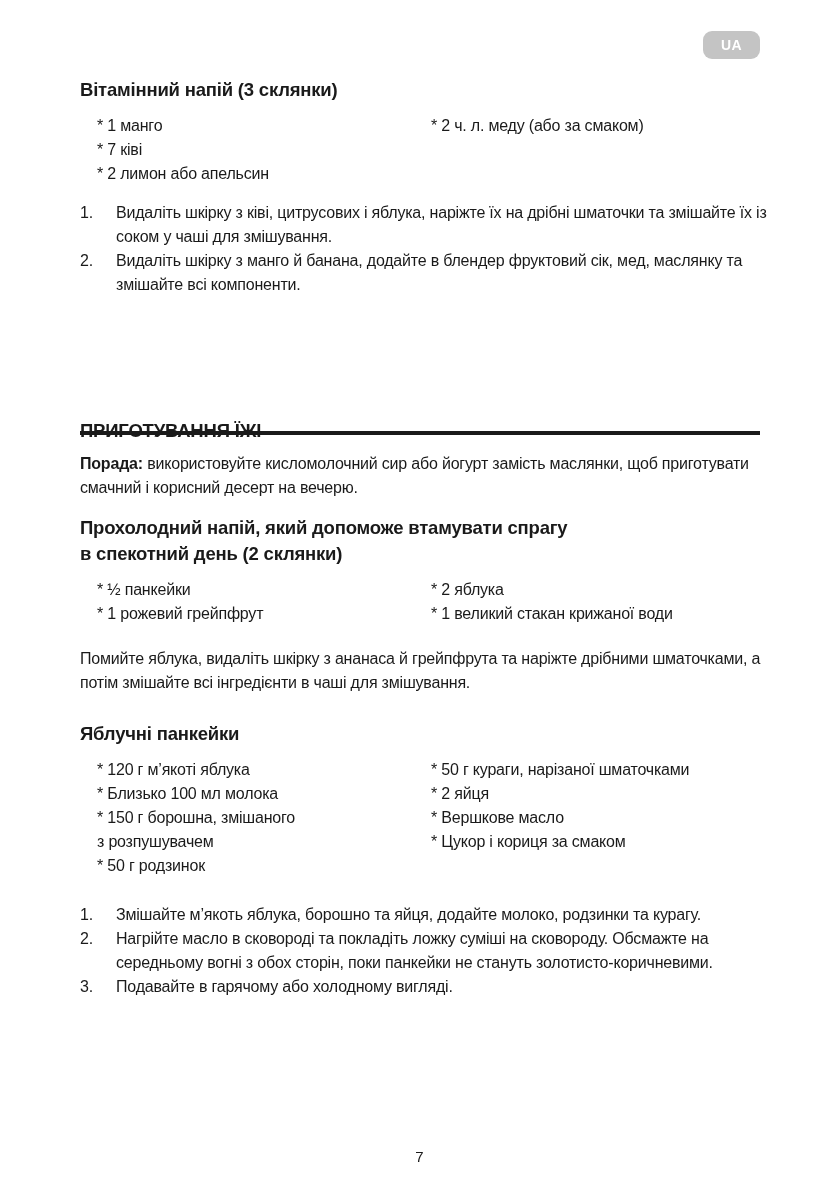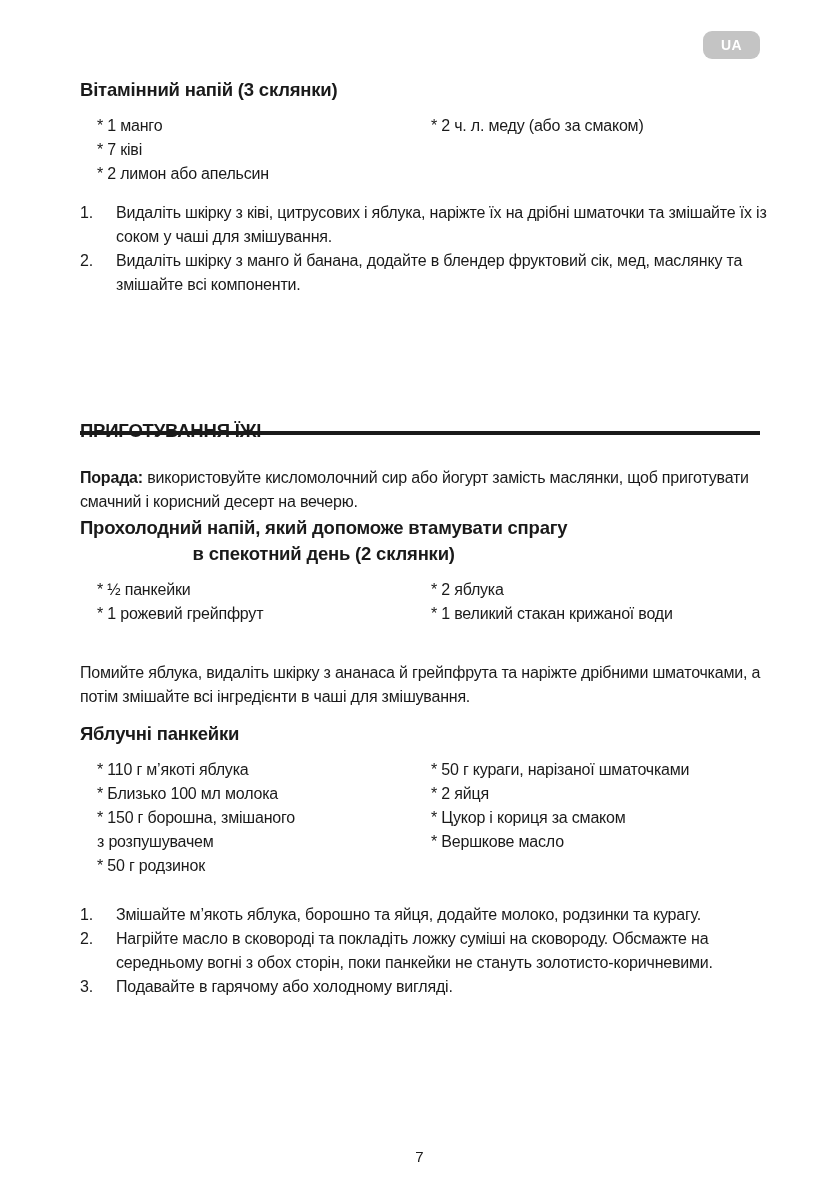--- a/index.html
+++ b/index.html
@@ -8,37 +8,37 @@
     font-family: "Liberation Sans", sans-serif; color: #1a1a1a;
   }
   .badge {
     position: absolute; left: 703px; top: 31px; width: 57px; height: 28px;
     background: #c4c4c4; color: #ffffff; border-radius: 9px;
     font-weight: bold; font-size: 14px; line-height: 28px; text-align: center;
     letter-spacing: 0.5px;
   }
   .h2 {
     position: absolute; left: 80px; font-weight: bold; font-size: 18.5px;
-    line-height: 26px; color: #1a1a1a; letter-spacing: -0.2px; text-align: center;
+    line-height: 26px; color: #1a1a1a; letter-spacing: -0.2px;
   }
   .cols { position: absolute; left: 80px; width: 680px; font-size: 16px; line-height: 24px; letter-spacing: -0.2px; }
   .col { position: absolute; top: 0; }
   .col.left { left: 17px; }
   .col.right { left: 351px; }
   .col div { white-space: nowrap; }
   .steps { position: absolute; left: 80px; width: 690px; font-size: 16px; line-height: 24px; letter-spacing: -0.2px; }
   .step { display: flex; }
   .step .num { width: 36px; flex: none; }
   .step .txt { flex: 1; }
   .section-title {
     position: absolute; left: 80px; top: 398px; font-weight: bold; font-size: 18.5px;
     line-height: 26px; letter-spacing: -0.2px; margin-top: 20px;
   }
   .rule { position: absolute; left: 80px; top: 431px; width: 680px; height: 4px; background: #1a1a1a; }
-  .para { position: absolute; left: 80px; width: 690px; font-size: 16px; line-height: 24px; letter-spacing: -0.2px; margin-top: 14px; }
+  .para { position: absolute; left: 80px; width: 690px; font-size: 16px; line-height: 24px; letter-spacing: -0.2px; }
   .para b { font-weight: bold; }
   .pagenum { position: absolute; left: 0; width: 839px; top: 1148px; text-align: center; font-size: 15px; }
 </style>
 </head>
 <body>
 
 <div class="badge">UA</div>
 
 <div class="h2" style="top:77px">Вітамінний напій (3 склянки)</div>
 <div class="cols" style="top:114px">
@@ -81,31 +81,31 @@
   <div class="col right">
     <div>* 2 яблука</div>
     <div>* 1 великий стакан крижаної води</div>
   </div>
 </div>
 <div class="para" style="top:647px">Помийте яблука, видаліть шкірку з ананаса й грейпфрута та наріжте дрібними шматочками, а потім змішайте всі інгредієнти в чаші для змішування.</div>
 
 <div class="h2" style="top:721px">Яблучні панкейки</div>
 <div class="cols" style="top:758px">
   <div class="col left">
-    <div>* 110 г м’якоті яблука</div>
+    <div>* 120 г м’якоті яблука</div>
     <div>* Близько 100 мл молока</div>
     <div>* 150 г борошна, змішаного</div>
     <div>з розпушувачем</div>
     <div>* 50 г родзинок</div>
   </div>
   <div class="col right">
     <div>* 50 г кураги, нарізаної шматочками</div>
     <div>* 2 яйця</div>
+    <div>* Вершкове масло</div>
     <div>* Цукор і кориця за смаком</div>
-    <div>* Вершкове масло</div>
   </div>
 </div>
 <div class="steps" style="top:903px">
   <div class="step">
     <span class="num">1.</span>
     <span class="txt">Змішайте м’якоть яблука, борошно та яйця, додайте молоко, родзинки та курагу.</span>
   </div>
   <div class="step">
     <span class="num">2.</span>
     <span class="txt">Нагрійте масло в сковороді та покладіть ложку суміші на сковороду. Обсмажте на середньому вогні з обох сторін, поки панкейки не стануть золотисто-коричневими.</span>

